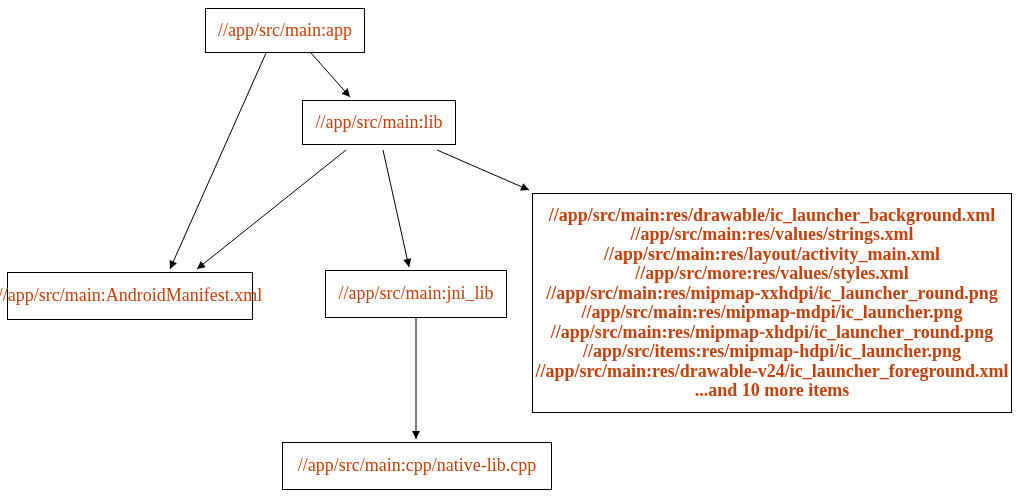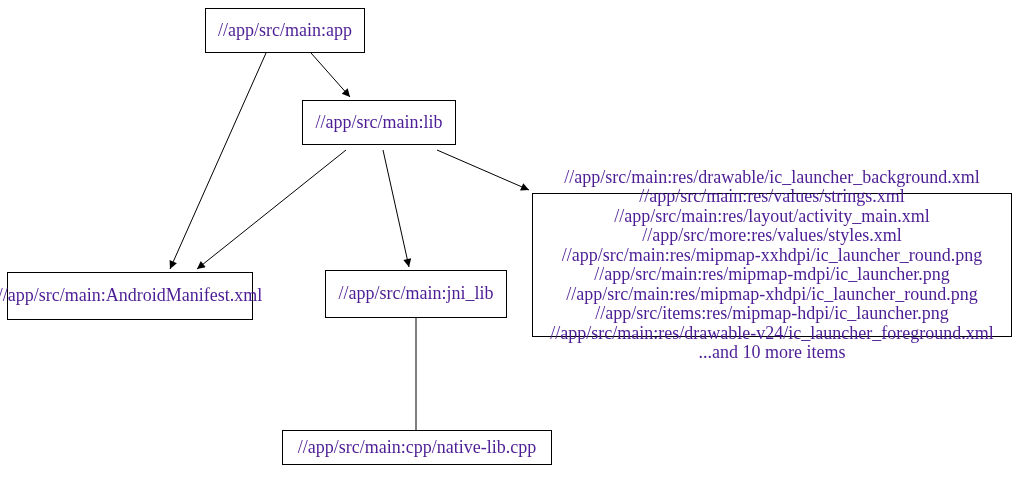--- a/index.html
+++ b/index.html
@@ -6,21 +6,21 @@
     margin: 0;
     padding: 0;
     background: #ffffff;
   }
   #canvas {
     position: relative;
     width: 1018px;
     height: 496px;
     background: #ffffff;
     font-family: "Liberation Serif", serif;
-    color: #4c1d95;
+    color: #c2410c;
     overflow: hidden;
   }
   #edge-layer {
     position: absolute;
     left: 0;
     top: 0;
     width: 1018px;
     height: 496px;
     pointer-events: none;
   }
@@ -42,22 +42,22 @@
     justify-content: center;
   }
   .node-multi .res-line {
     line-height: 19.5px;
     white-space: nowrap;
   }
   #node-app        { left: 205px; top:   8px; width: 160px; height: 45px; }
   #node-lib        { left: 302px; top: 100px; width: 154px; height: 45px; }
   #node-manifest   { left:   7px; top: 272px; width: 246px; height: 48px; }
   #node-jni-lib    { left: 325px; top: 270px; width: 182px; height: 48px; }
-  #node-res-group  { left: 532px; top: 193px; width: 480px; height: 144px; }
-  #node-native-lib { left: 282px; top: 430px; width: 270px; height: 35px; }
+  #node-res-group  { left: 532px; top: 193px; width: 480px; height: 220px; font-weight: bold; }
+  #node-native-lib { left: 282px; top: 442px; width: 270px; height: 48px; }
 </style>
 </head>
 <body>
 
 <div id="canvas">
 
   <svg id="edge-layer" viewBox="0 0 1018 496" xmlns="http://www.w3.org/2000/svg">
     <defs>
       <marker id="arrowhead" viewBox="0 0 10 10" refX="10" refY="5" markerWidth="10" markerHeight="8" orient="auto">
         <path d="M0,0 L10,5 L0,10 z" fill="#000000"></path>

